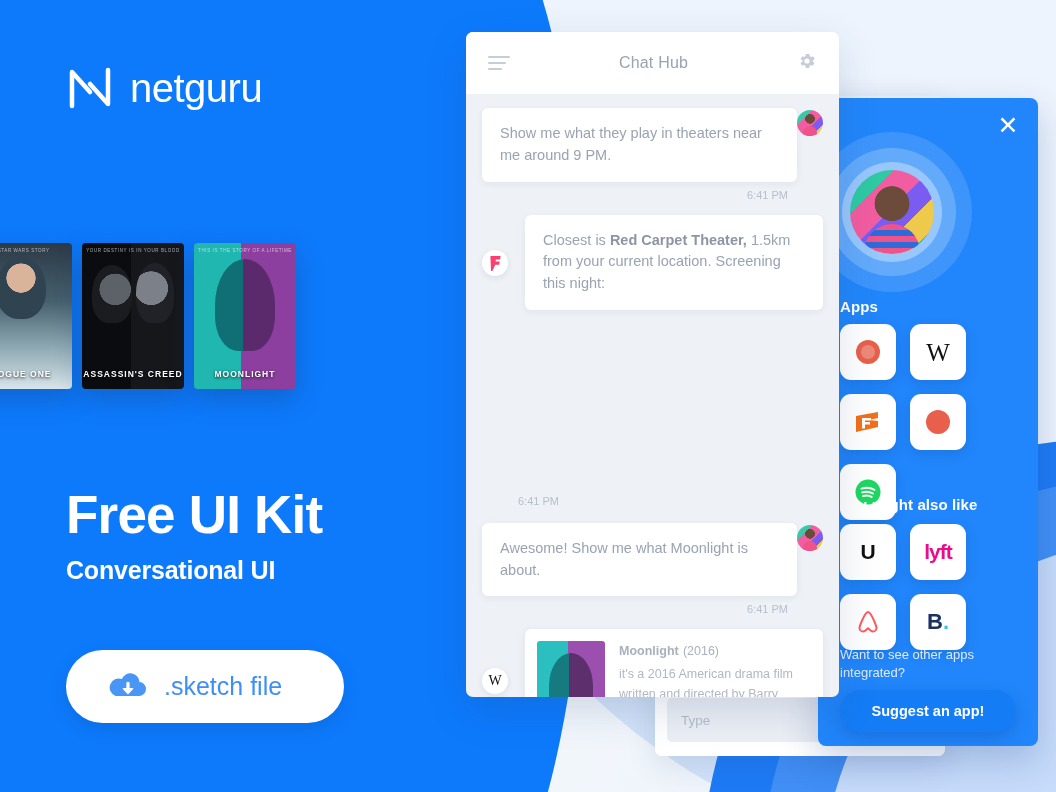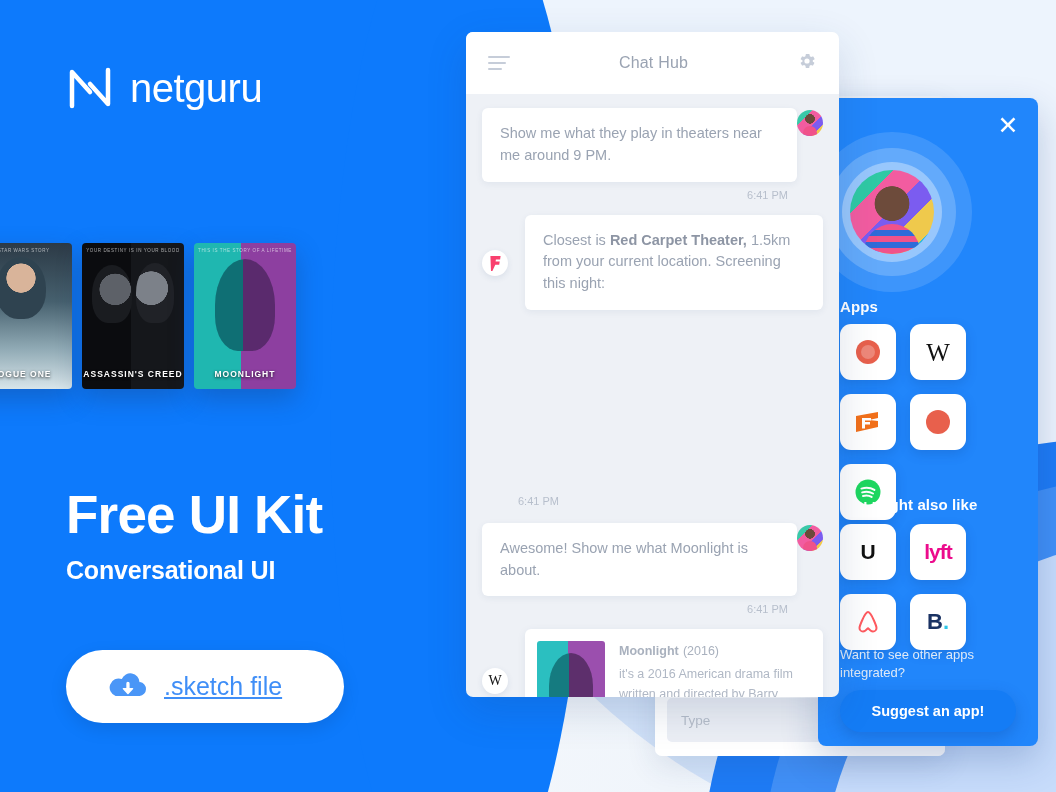--- a/index.html
+++ b/index.html
@@ -50,21 +50,21 @@
     color: #fff; font-size: 53px; font-weight: bold; letter-spacing: -0.8px; line-height: 1; }
   .subhead { position: absolute; left: 66px; top: 556px;
     color: #fff; font-size: 25px; font-weight: bold; letter-spacing: -0.2px; }
 
   .dl-btn {
     position: absolute; left: 66px; top: 650px; width: 278px; height: 73px;
     background: #fff; border-radius: 37px; border: none; cursor: pointer;
     display: flex; align-items: center; gap: 16px; padding-left: 42px;
     box-shadow: 0 6px 18px rgba(0,0,0,.10);
   }
-  .dl-label { color: #3f8ef7; font-size: 25px; font-weight: 500; text-decoration: underline; }
+  .dl-label { color: #3f8ef7; font-size: 25px; font-weight: 500; }
 
   
   .chat-panel {
     position: absolute; left: 466px; top: 32px; width: 373px; height: 665px;
     background: #eef1f6; border-radius: 7px; overflow: hidden;
     box-shadow: 0 14px 40px rgba(30,60,110,.16);
   }
   .chat-header {
     height: 62px; background: #fff; display: flex; align-items: center;
     justify-content: space-between; padding: 0 22px;

